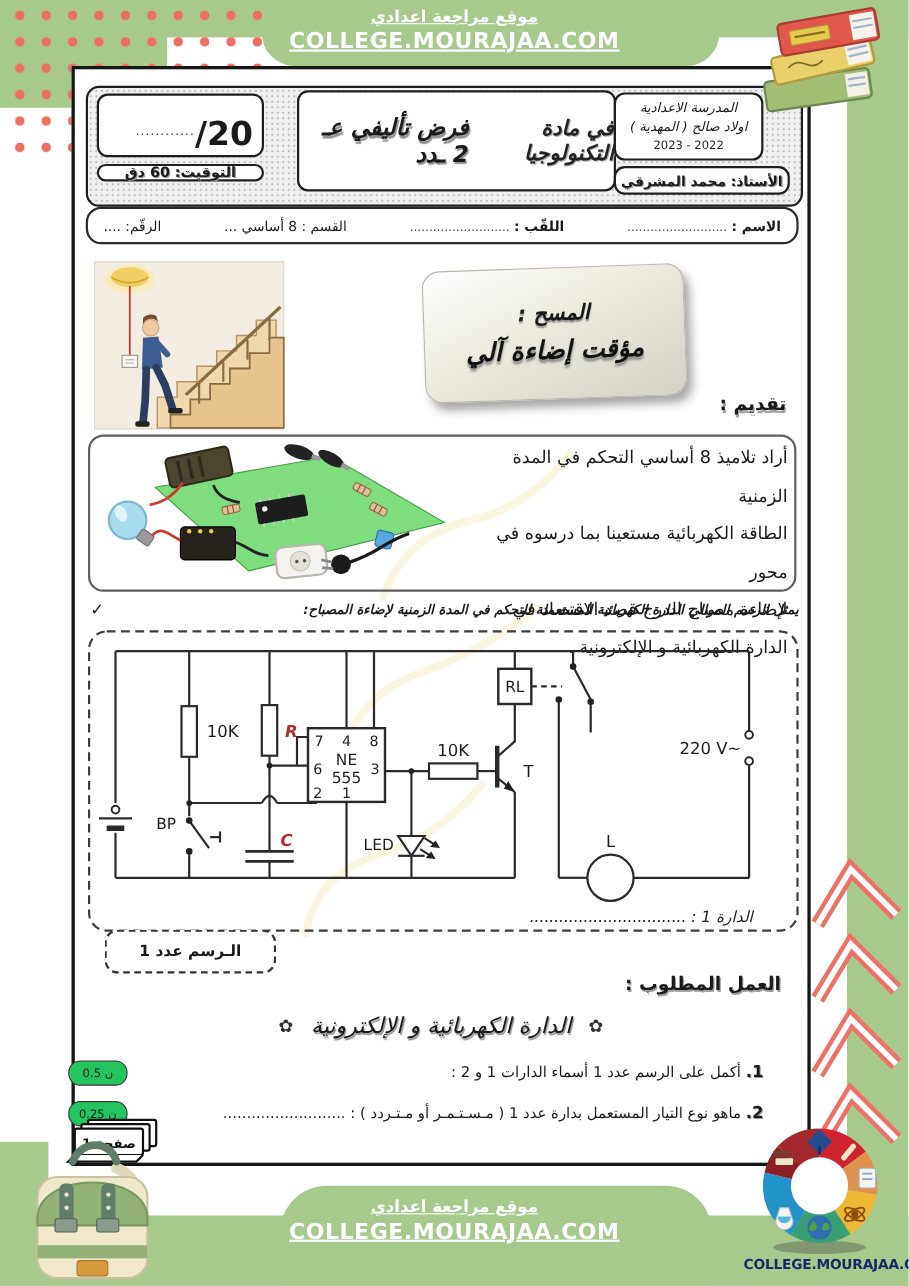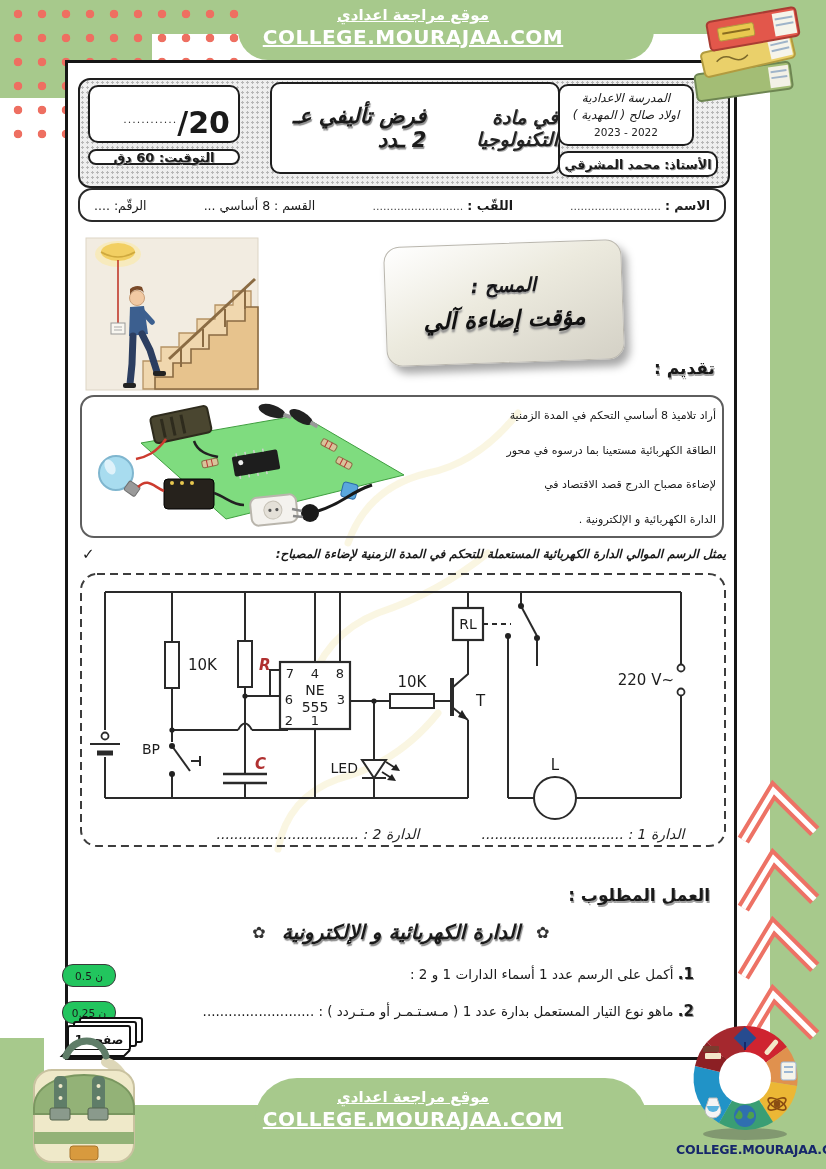--- a/index.html
+++ b/index.html
@@ -61,38 +61,38 @@
     box-shadow:5px 7px 9px rgba(0,0,0,.35);transform:rotate(-2deg);
     display:flex;flex-direction:column;align-items:center;justify-content:center;gap:10px;}
   .subject-card .lbl{font-size:19px;font-weight:bold;font-style:italic;color:#17171a;text-shadow:0 2px 1px #9c9c9c;}
   .subject-card .ttl{font-size:23px;font-weight:bold;font-style:italic;color:#111;text-shadow:0 3px 2px #8d8d8d;}
   .intro-heading{left:560px;top:295px;width:90px;font-weight:bold;font-size:17px;text-align:left;
     direction:rtl;text-shadow:1px 2px 0 #a3a3a3;margin-left:26px;}
 
   .intro-box{left:12px;top:332px;width:644px;height:143px;border:2px solid #5e5e5e;border-radius:14px;box-sizing:border-box;}
   .pcb-fig{left:18px;top:338px;width:330px;height:131px;}
   .intro-text{left:352px;top:336px;width:296px;height:136px;direction:rtl;text-align:right;
-    font-size:11px;line-height:34.5px;padding-left:6px;box-sizing:border-box;}
+    font-size:16px;line-height:34.5px;padding-left:6px;box-sizing:border-box;}
 
   .check-line{left:14px;top:482px;width:644px;display:flex;align-items:center;}
   .check-line .mark{width:26px;font-weight:bold;font-size:15px;}
   .check-line .txt{flex:1;direction:rtl;text-align:right;font-size:12px;font-weight:bold;font-style:italic;}
 
   .circuit-fig{left:10px;top:507px;width:650px;height:290px;}
   .circ-label{top:763px;direction:rtl;font-size:14px;font-style:italic;color:#222;}
   .circ-label.c2{left:110px;width:280px;text-align:center;}
   .circ-label.c1{left:385px;width:260px;text-align:center;}
   .caption-box{left:27px;top:782px;width:152px;height:36px;border:2px dashed #333;border-radius:12px;background:#fff;
     display:flex;align-items:center;justify-content:center;font-size:14px;font-weight:bold;z-index:5;}
 
   .work-heading{right:24px;top:822px;font-size:17px;font-weight:bold;direction:rtl;text-shadow:1px 2px 0 #a0a0a0;}
   .section-title{left:0;top:857px;width:666px;display:flex;align-items:center;justify-content:center;gap:16px;}
   .section-title .orn{font-size:16px;color:#333;}
   .section-title .orn.flip{transform:scaleX(-1);}
-  .section-title .t{font-size:20px;font-weight:bold;font-style:italic;text-shadow:1px 2px 1px #8d8d8d;}
+  .section-title .t{font-size:20px;font-weight:normal;font-style:italic;text-shadow:1px 2px 1px #8d8d8d;}
 
   .question{right:40px;direction:rtl;text-align:right;font-size:13.5px;width:575px;}
   .question .qnum{font-weight:bold;font-size:15px;text-shadow:1px 1px 0 #9a9a9a;}
   #q1{top:902px;} #q2{top:939px;}
   .badge{left:-6px;width:52px;height:21px;border:1.5px solid #3a3a3a;border-radius:11px;background:#22c55e;
     display:flex;align-items:center;justify-content:center;font-size:10.5px;z-index:5;}
   #badge1{top:901px;} #badge2{top:938px;}
 
   .page-icon{left:-10px;top:953px;width:96px;height:46px;z-index:6;}
 
@@ -390,22 +390,22 @@
       <text x="237" y="155" text-anchor="middle" font-size="13">1</text>
       <text x="398" y="136">T</text>
       <text x="390" y="59" text-anchor="middle" font-size="14">RL</text>
       <text x="596" y="115" text-anchor="end">220 V~</text>
       <text x="280" y="203" text-anchor="end" font-size="14">LED</text>
       <text x="477" y="200" text-anchor="middle">L</text>
       <text x="64" y="184" font-size="14">BP</text>
       <text x="177" y="199" font-weight="bold" font-style="italic" fill="#b03030">C</text>
     </g>
   </svg>
-  <div class="circ-label c2">الدارة 2 : ................................</div>
   <div class="circ-label c1">الدارة 1 : ................................</div>
+  <div class="caption-box" dir="rtl">الـرسم عدد 1</div>
 
   <div class="work-heading">العمل المطلوب :</div>
   <div class="section-title">
     <span class="orn">✿</span>
     <span class="t" dir="rtl">الدارة الكهربائية و الإلكترونية</span>
     <span class="orn flip">✿</span>
   </div>
 
   <div class="question" id="q1">
     <span class="qnum">1.</span>

